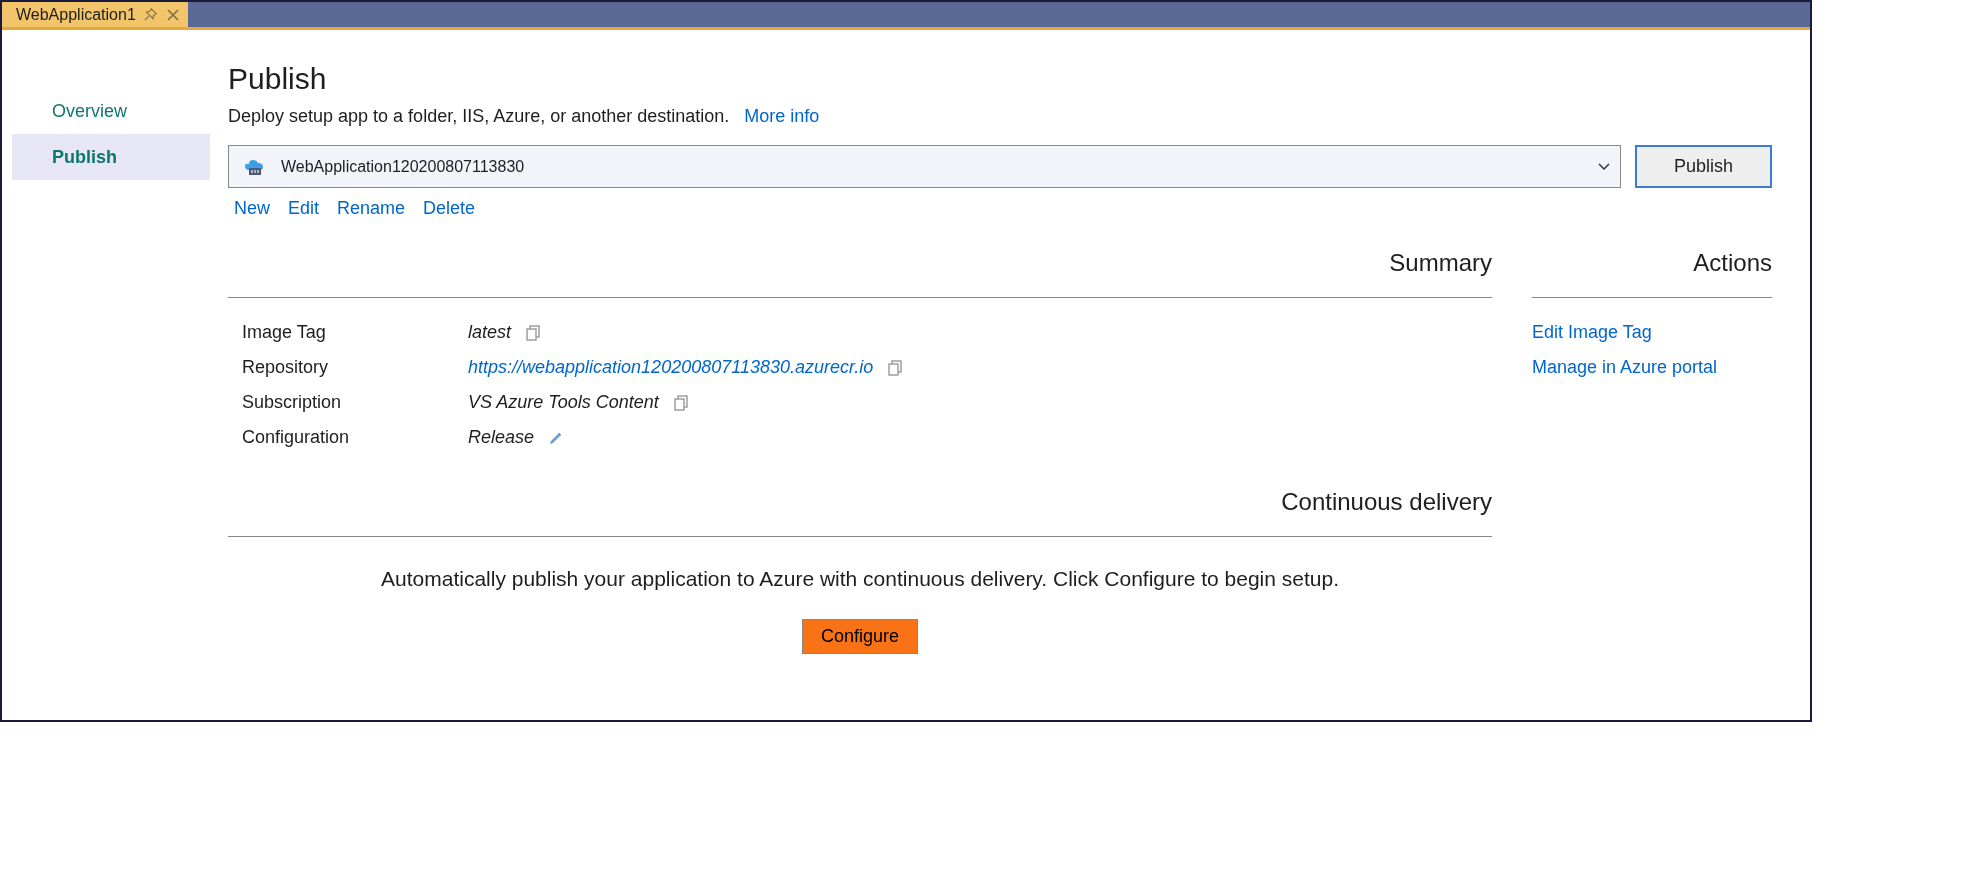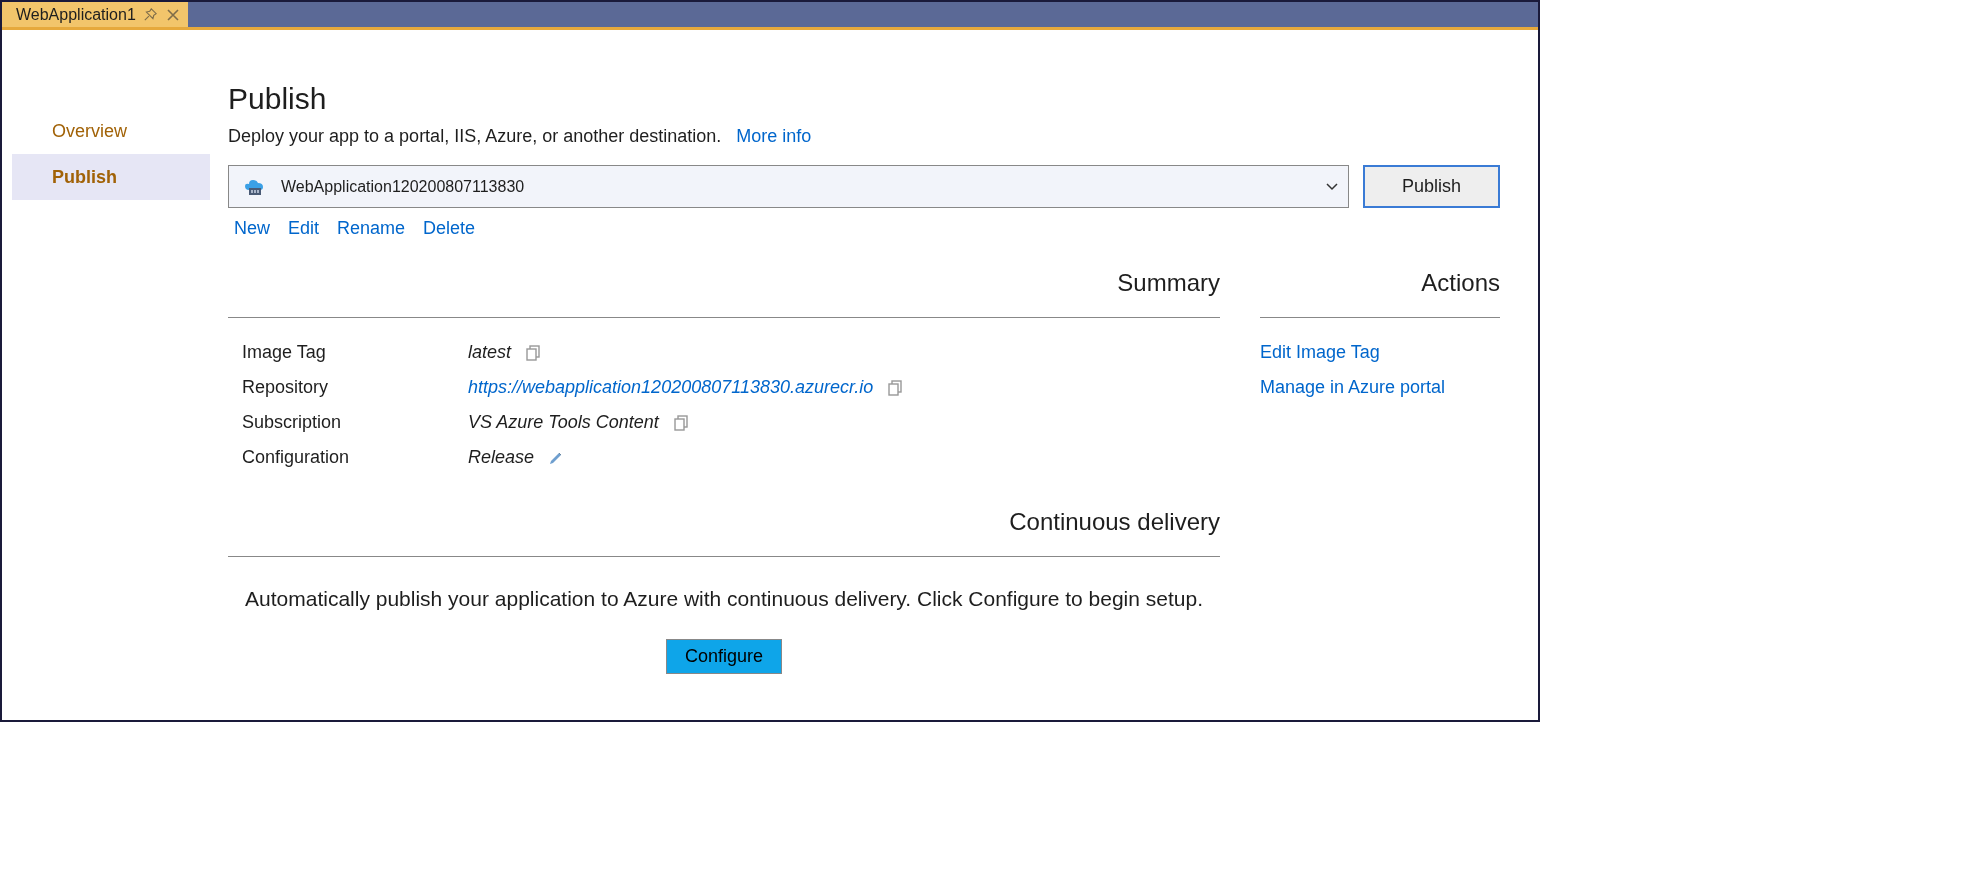--- a/index.html
+++ b/index.html
@@ -3,27 +3,26 @@
   <meta charset="utf-8">
   <style>
     * { margin: 0; padding: 0; box-sizing: border-box; }
     body {
       font-family: "Segoe UI", Tahoma, Geneva, sans-serif;
       font-size: 16px;
       color: #1e1e1e;
       background: #fff;
     }
     .window {
-      width: 1540px;
+      width: 1812px;
       height: 722px;
       border: 2px solid #1a1a3a;
       overflow: hidden;
       display: flex;
       flex-direction: column;
-      gap: 20px;
     }
     .titlebar {
       height: 28px;
       background: #5b6996;
       display: flex;
       align-items: stretch;
       border-bottom: 3px solid #e6a93c;
     }
     .tab {
       background: #f2c56b;
@@ -55,21 +54,21 @@
       padding-top: 50px;
       padding-left: 2px;
     }
     .sidebar-item {
       display: flex;
       align-items: center;
       height: 46px;
       padding-left: 40px;
       font-size: 18px;
       cursor: pointer;
-      color: #a16207;
+      color: #0f766e;
     }
     .sidebar-item.active {
       background: #e6e6f5;
       font-weight: 600;
     }
     .main {
       flex: 1;
       padding: 24px 30px 0 18px;
       overflow: auto;
     }
@@ -176,21 +175,21 @@
     }
     .cd-desc {
       text-align: center;
       font-size: 21px;
       margin: 30px 0 28px 0;
     }
     .configure-btn {
       display: block;
       margin: 0 auto;
       border: 1px solid #888;
-      background: #0ea5e9;
+      background: #f97316;
       font-size: 18px;
       padding: 6px 18px;
       cursor: pointer;
     }
     svg { display: block; }
   </style>
 </head>
 <body>
 
 <div class="window">
@@ -220,21 +219,21 @@
       <div class="sidebar-item active">
         <span>Publish</span>
       </div>
     </div>
 
     <div class="main">
 
       <h1 class="page-title">Publish</h1>
 
       <div class="subtitle-row">
-        <span>Deploy your app to a portal, IIS, Azure, or another destination.</span>
+        <span>Deploy setup app to a folder, IIS, Azure, or another destination.</span>
         &nbsp;
         <a class="link">More info</a>
       </div>
 
       <div class="profile-row">
         <div class="profile-select">
           <span class="profile-icon">
             <svg width="22" height="18" viewBox="0 0 22 18">
               <path d="M6 6 Q6 2 10 2 Q14 2 15 5 Q20 5 20 9 Q20 12 17 12 L6 12 Q2 12 2 8 Q2 5 6 6 Z" fill="#3ba0e6"></path>
               <rect x="6" y="10" width="12" height="7" fill="#4a5a75"></rect>

